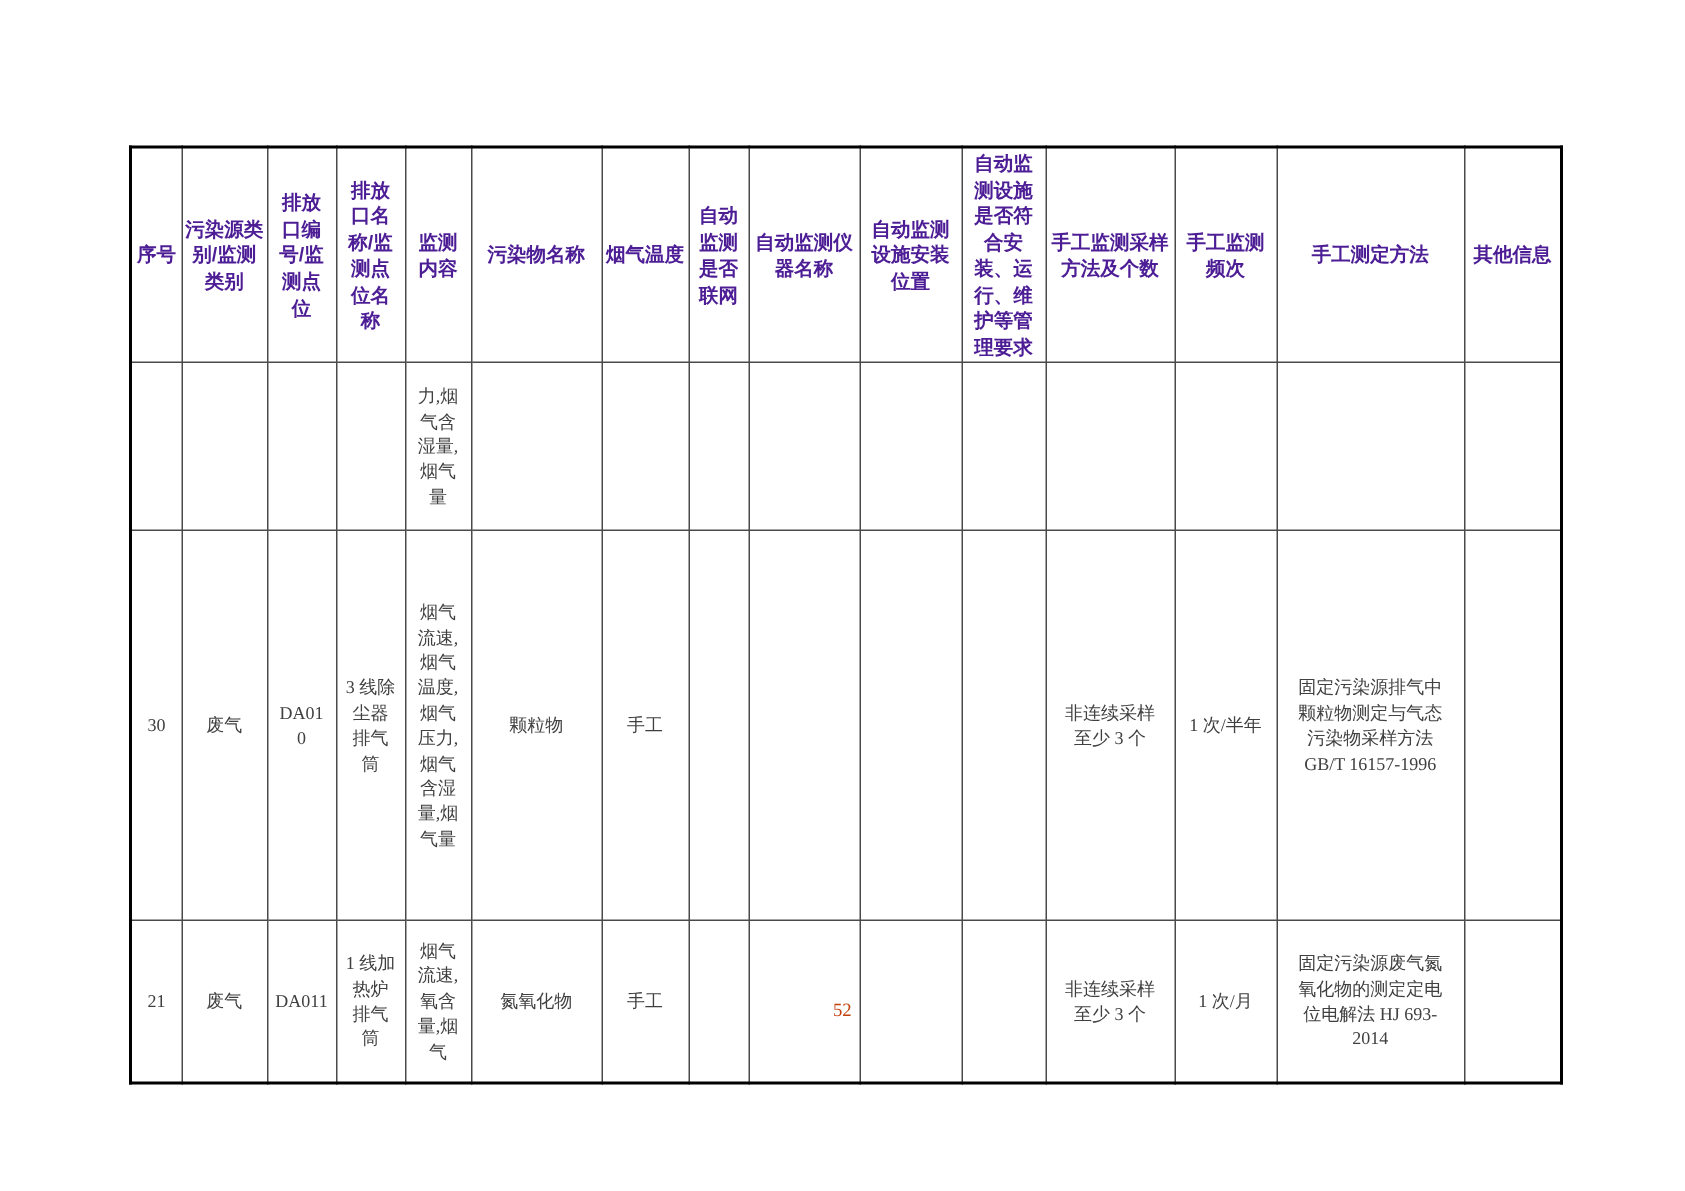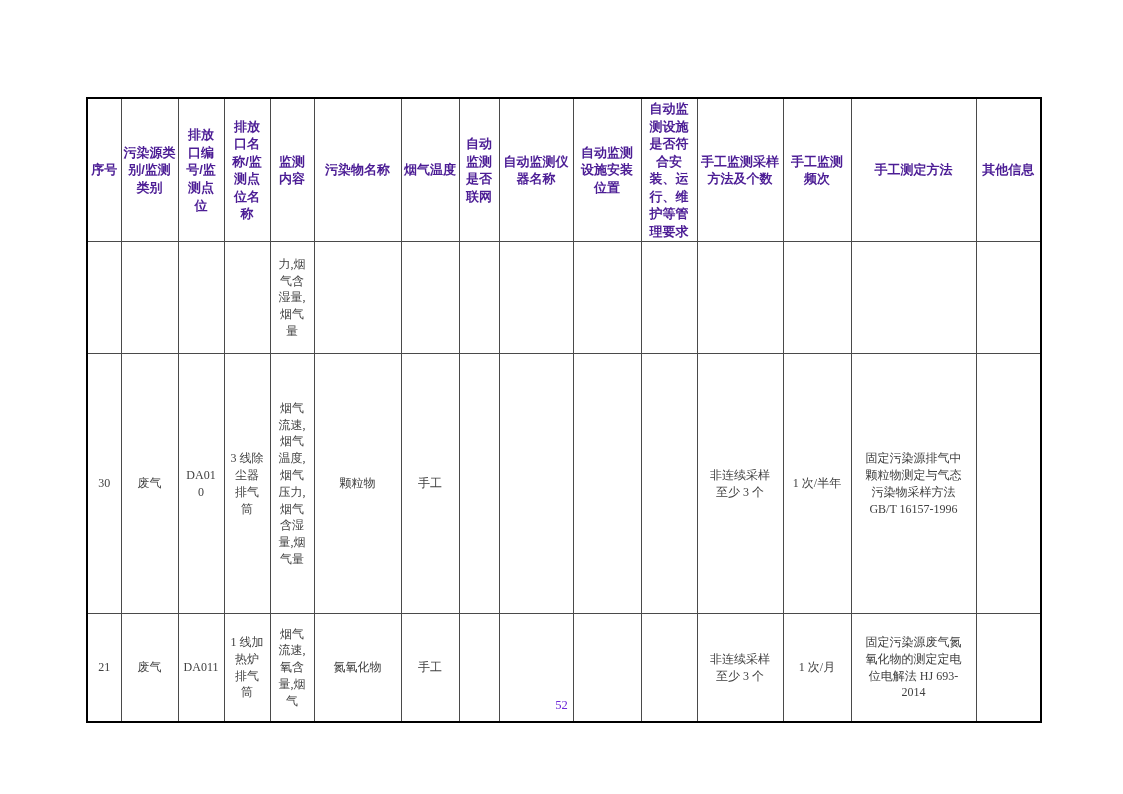--- a/index.html
+++ b/index.html
@@ -58,24 +58,24 @@
   .c-outlet-id   { padding: 1px 5px !important; word-break: break-all; }
   .c-outlet-name { padding: 13px 5px !important; }
   .c-content     { padding: 1px 7px !important; }
   .c-sampling    { padding: 1px 8px !important; margin-top: 48px; }
   .c-frequency   { padding: 5px 6px !important; }
   .c-method      { padding: 1px 10px !important; }
 
   .page-number {
     position: absolute;
     left: 0; right: 0;
-    top: 698px;
+    top: 666px;
     text-align: center;
     font-size: 12.5px;
-    color: #6d28d9;
+    color: #c2410c;
   }
 </style>
 </head>
 <body>
 
 <div class="doc-page">
 
   <table class="monitor-table">
     <colgroup>
       <col style="width:34px">

